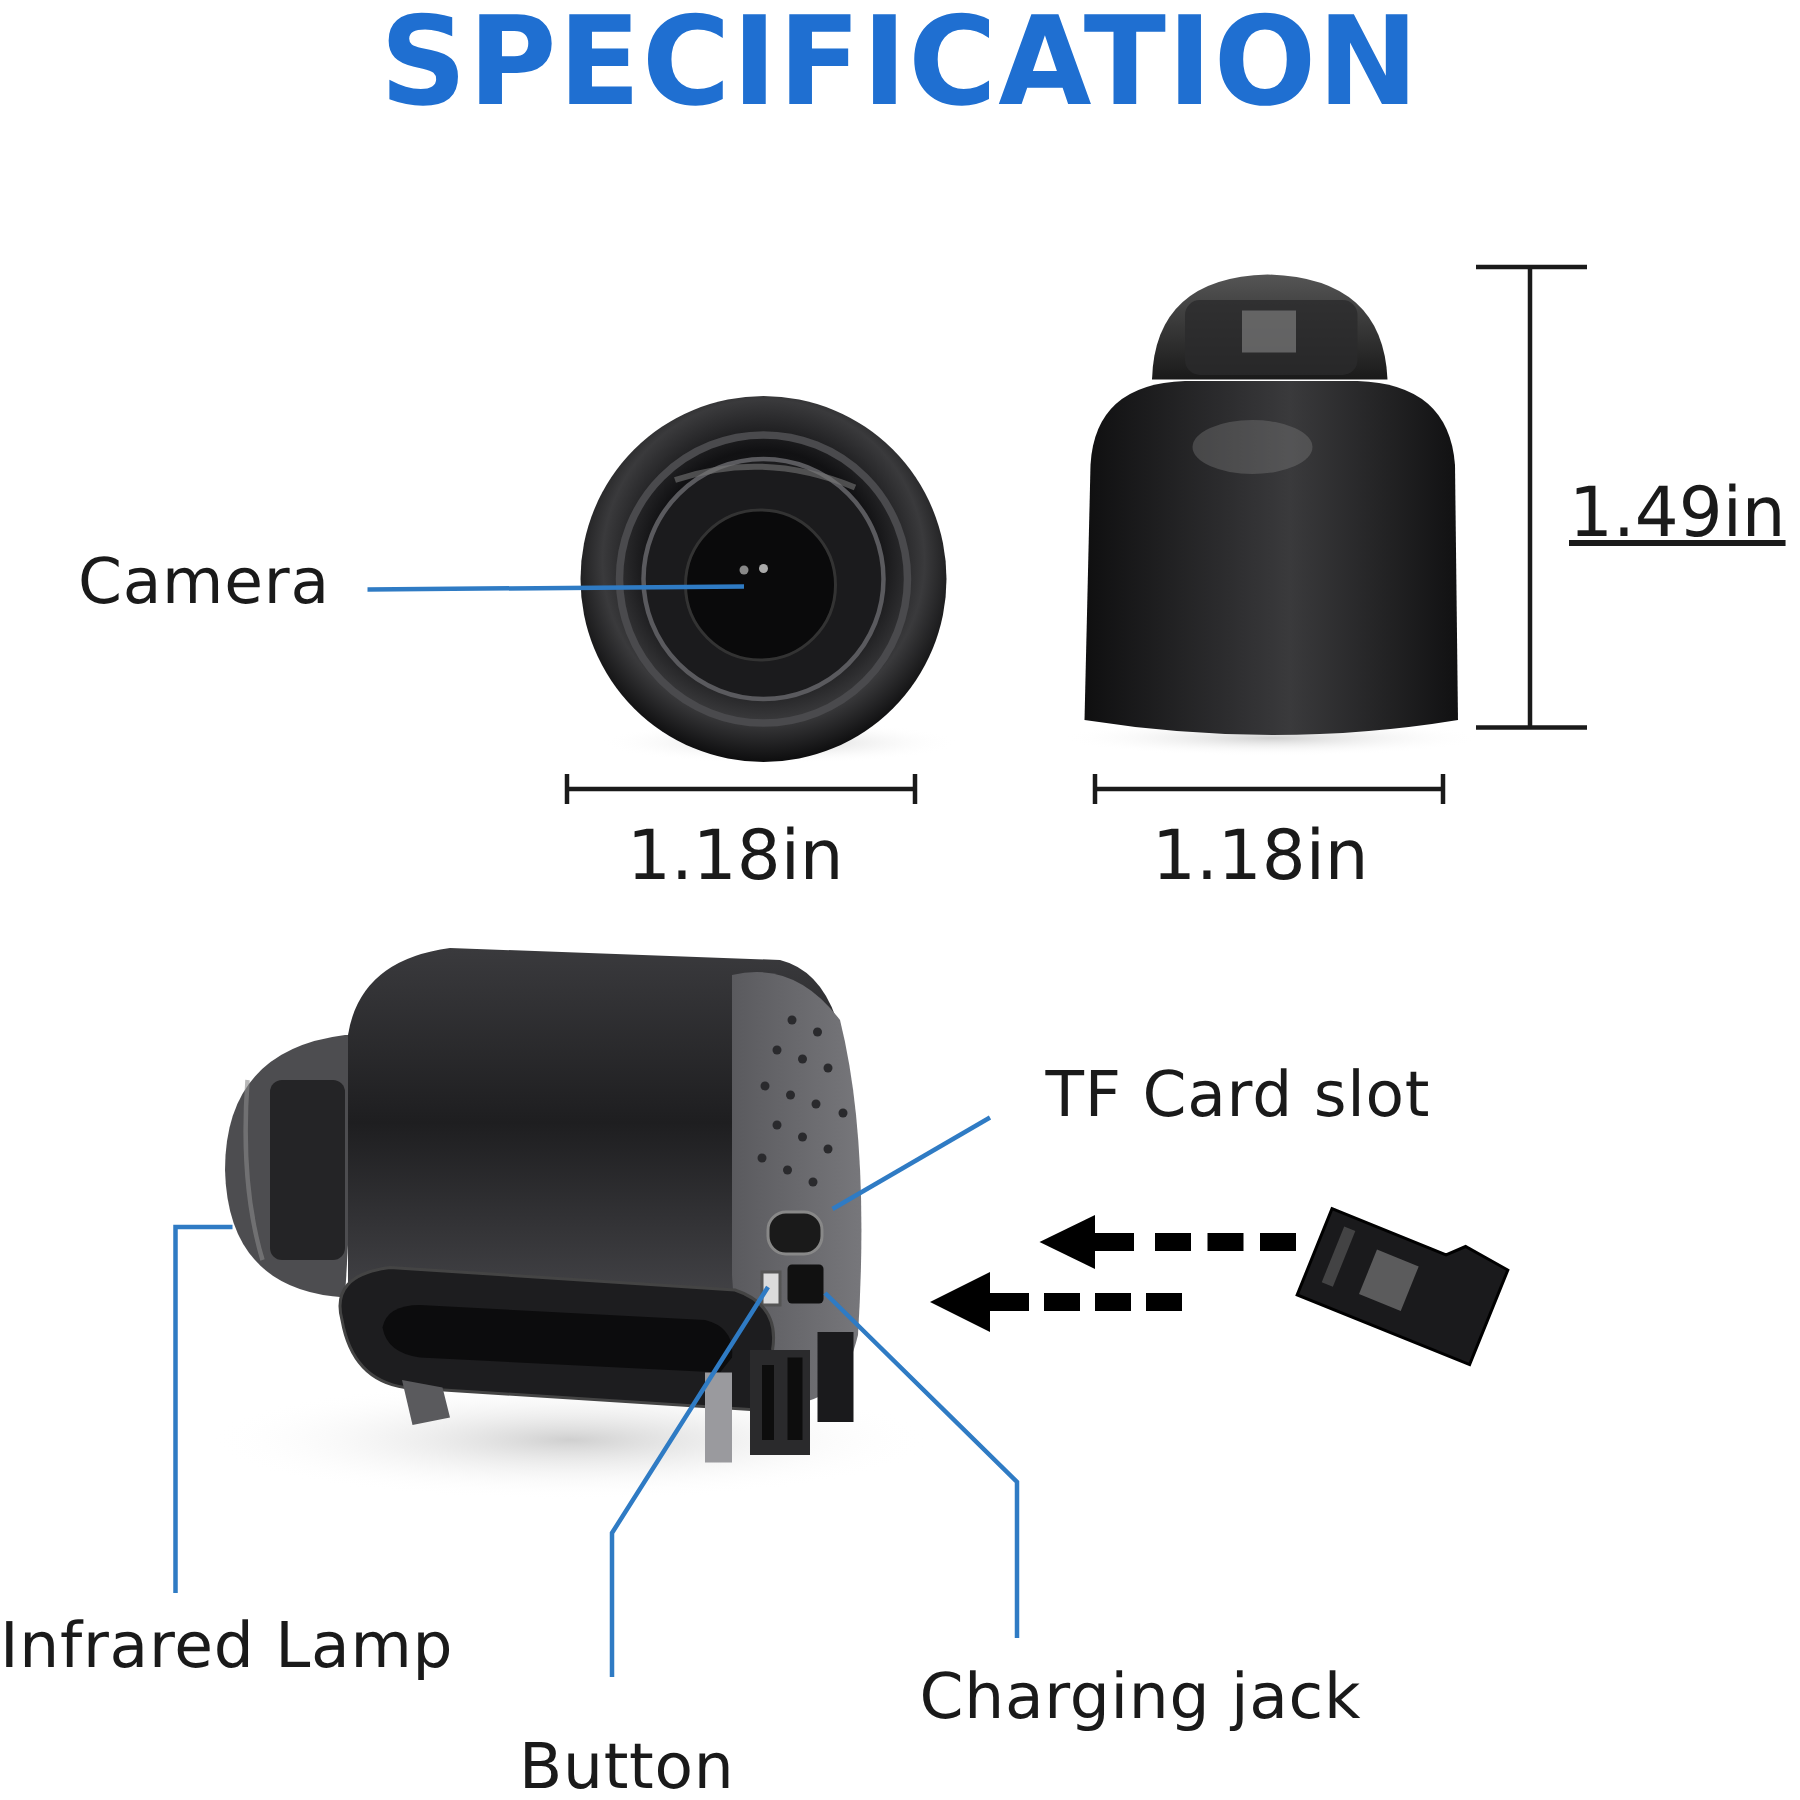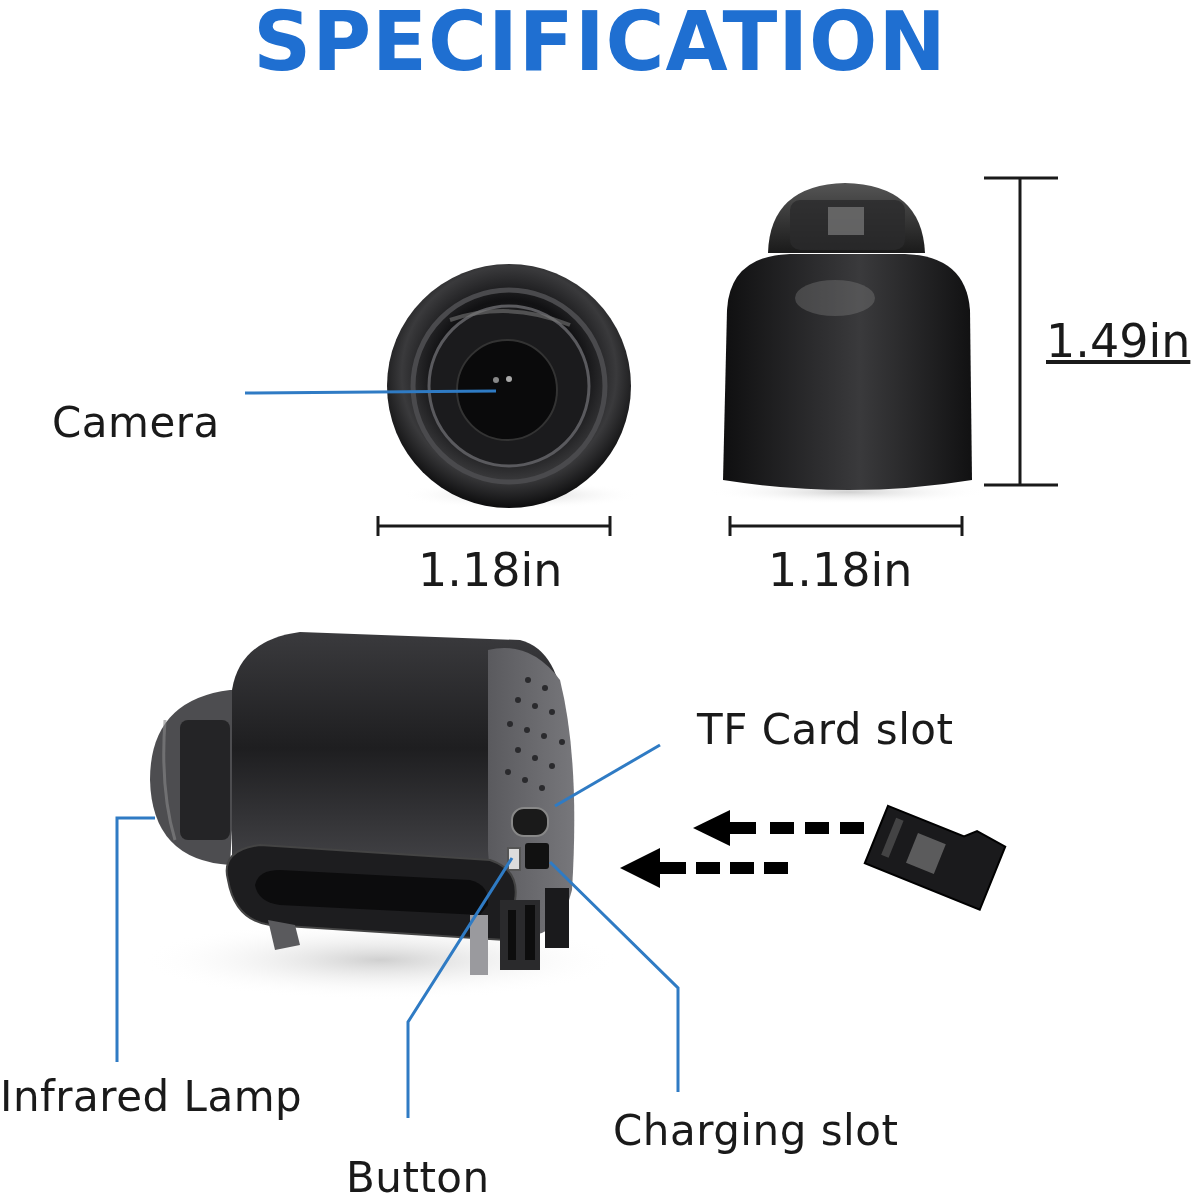--- a/index.html
+++ b/index.html
@@ -156,20 +156,20 @@
     <rect x="764" y="862" width="24" height="12"></rect>
   </g>
 
   <g transform="translate(935,855) rotate(22)">
     <path d="M-62 -28 L20 -28 L30 -38 L62 -34 L62 34 L-62 34 Z" fill="#1a1a1c" stroke="#000" stroke-width="2"></path>
     <rect x="-50" y="-20" width="8" height="40" fill="#555" opacity="0.7"></rect>
     <rect x="-24" y="-14" width="30" height="32" fill="#777" opacity="0.7"></rect>
   </g>
 </svg>
 
-<div class="lbl" style="left:52px; top:363px;margin-top:35px;">Camera</div>
+<div class="lbl" style="left:52px; top:363px;">Camera</div>
 <div class="dim" style="left:418px; top:543px;">1.18in</div>
 <div class="dim" style="left:768px; top:543px;">1.18in</div>
 <div class="dim" style="left:1046px; top:314px;text-decoration:underline;">1.49in</div>
 <div class="lbl" style="left:697px; top:705px;">TF Card slot</div>
 <div class="lbl" style="left:0px; top:1072px;">Infrared Lamp</div>
 <div class="lbl" style="left:346px; top:1153px;">Button</div>
-<div class="lbl" style="left:613px; top:1106px;">Charging slot</div>
+<div class="lbl" style="left:613px; top:1106px;">Charging jack</div>
 
 </body></html>

